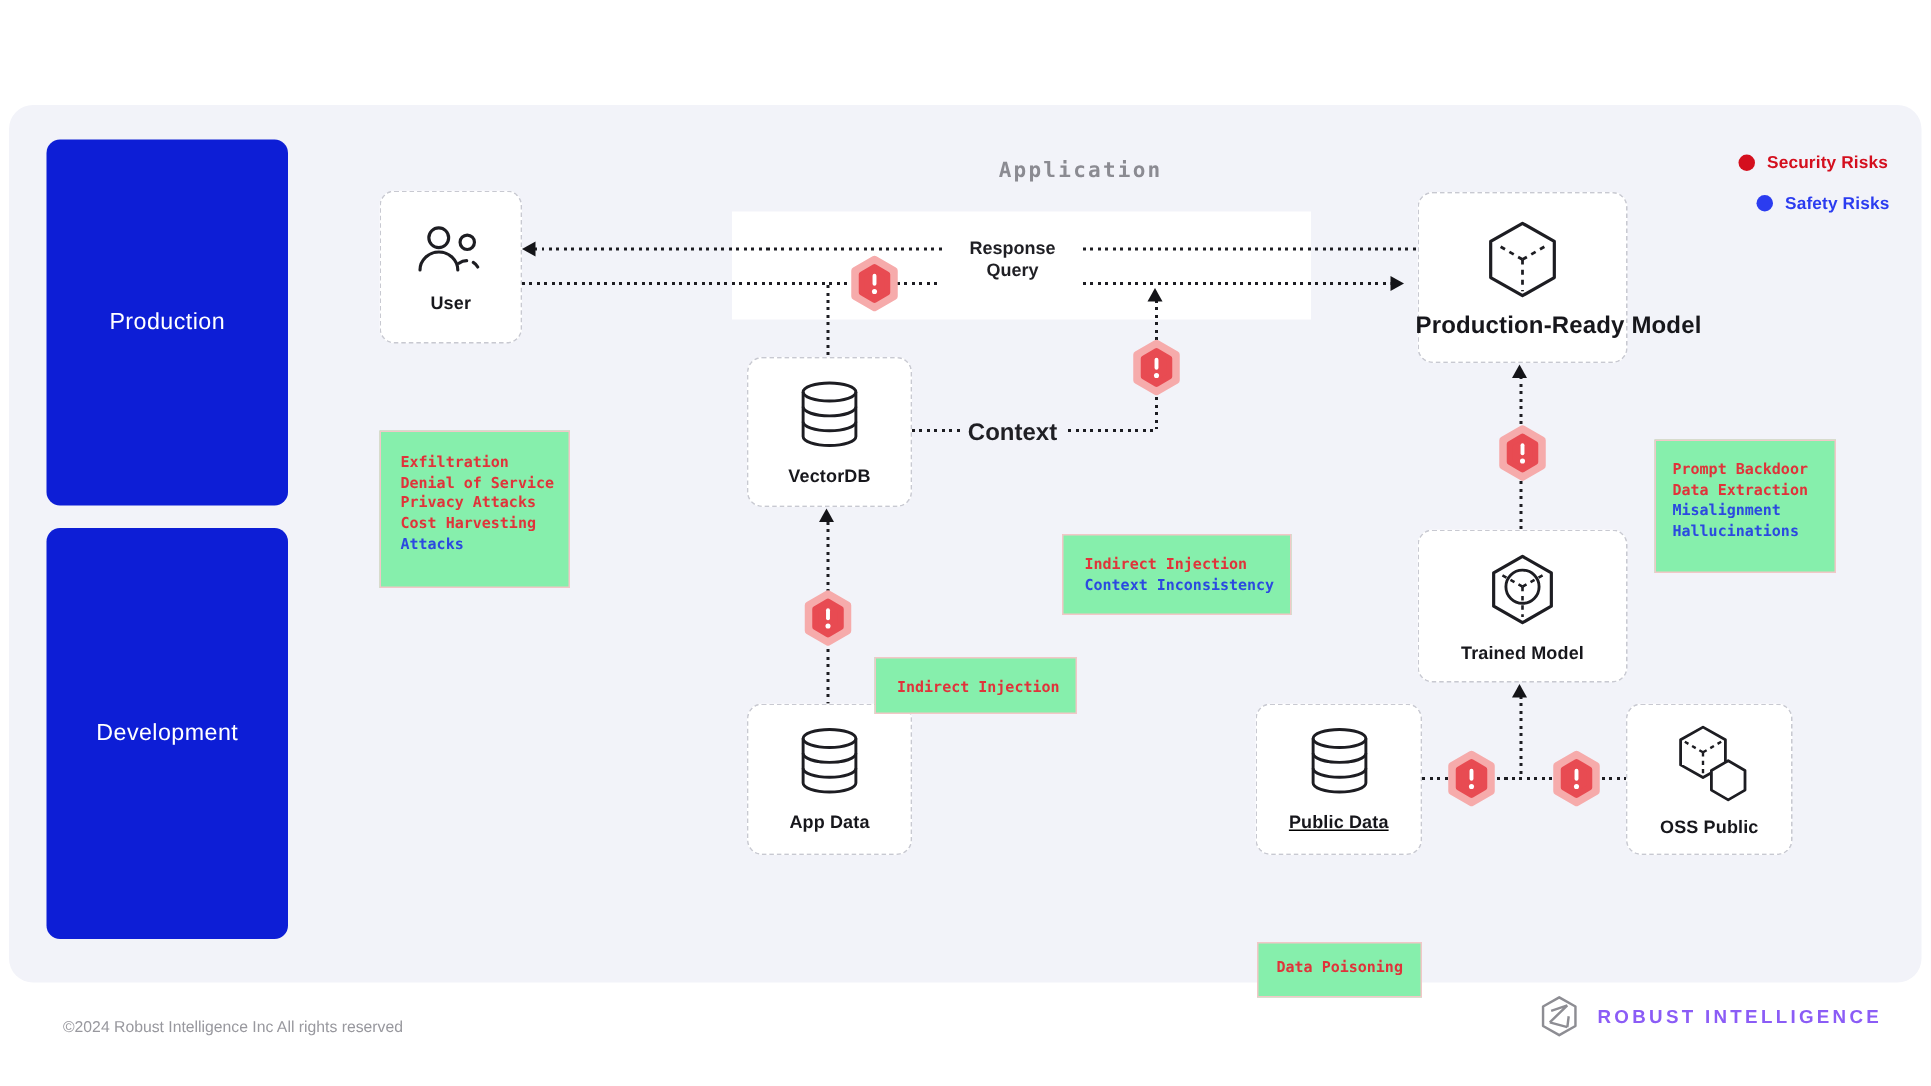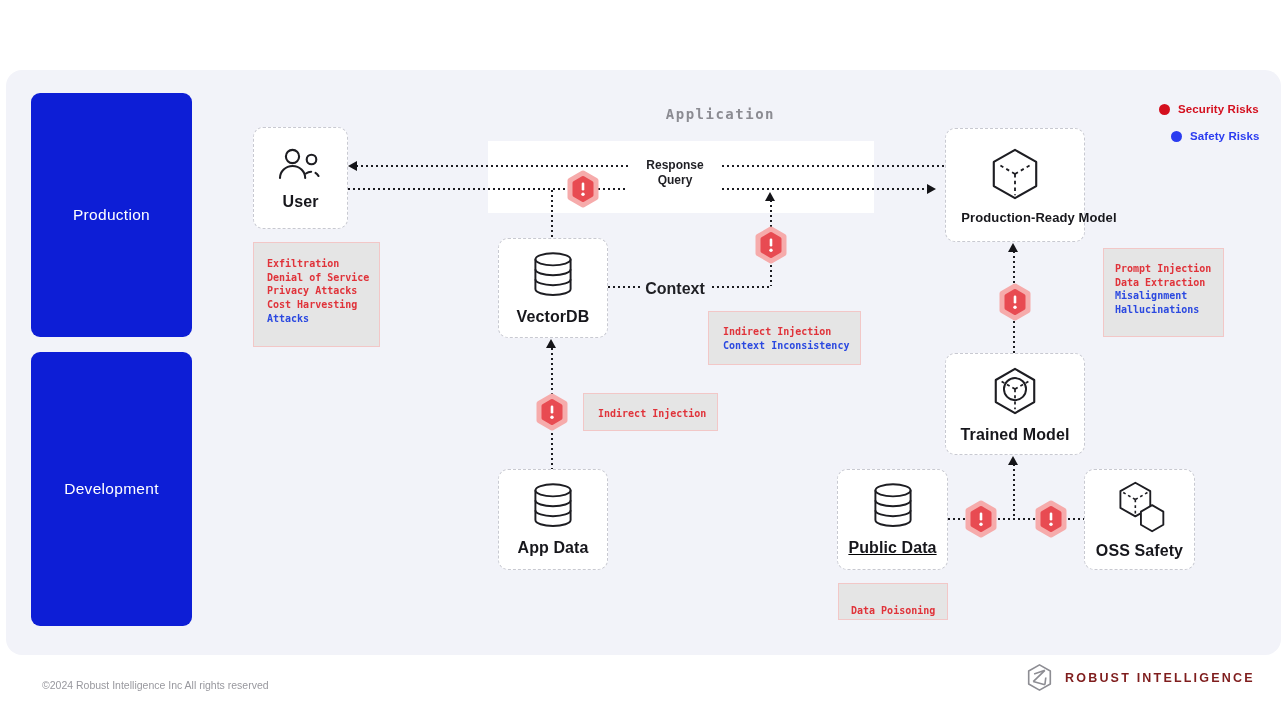--- a/index.html
+++ b/index.html
@@ -12,69 +12,69 @@
 
   .lane { position:absolute; left:31px; width:161px; background:#0d1ed6; border-radius:9px;
           display:flex; align-items:center; justify-content:center; }
   .lane-label { color:#ffffff; font-size:15.5px; font-weight:500; letter-spacing:.3px; }
   #lane-production { top:93px; height:244px; }
   #lane-development { top:352px; height:274px; }
 
   .app-title { position:absolute; left:575px; top:106px; width:200px; text-align:right;
                font-family:"DejaVu Sans Mono", monospace; font-size:14px; font-weight:bold;
                color:#8b8b92; letter-spacing:1.5px; }
-  .legend-row { position:absolute; display:flex; align-items:center; gap:8px; }
+  .legend-row { position:absolute; display:flex; gap:8px; }
   .legend-dot { width:11px; height:11px; border-radius:50%; }
   .legend-text { font-size:11.5px; font-weight:bold; letter-spacing:.1px; }
 
   .band { position:absolute; left:488px; top:141px; width:386px; height:72px; background:#ffffff; }
 
   .node { position:absolute; background:#ffffff; border:1.5px dashed #c8c9d1; border-radius:10px;
           display:flex; flex-direction:column; align-items:center; justify-content:center; gap:7px; }
-  .node-label { font-size:16px; font-weight:600; color:#17171c; letter-spacing:.1px; white-space:nowrap; }
+  .node-label { font-size:12px; font-weight:600; color:#17171c; letter-spacing:.1px; white-space:nowrap; }
   #node-user { left:253px; top:127px; width:95px; height:102px; }
   #node-vectordb { left:498px; top:238px; width:110px; height:100px; }
   #node-appdata { left:498px; top:469px; width:110px; height:101px; }
   #node-prm { left:945px; top:128px; width:140px; height:114px; }
-  #node-prm .node-label { font-size:13px;margin-left:48px; }
+  #node-prm .node-label { font-size:16px;margin-left:48px; }
   #node-trained { left:945px; top:353px; width:140px; height:102px; }
   #node-publicdata { left:837px; top:469px; width:111px; height:101px;text-decoration:underline; }
   #node-oss { left:1084px; top:469px; width:111px; height:101px; }
 
   .line-h { position:absolute; height:2px;
             background:repeating-linear-gradient(90deg,#1d1d22 0 2px,transparent 2px 5px); }
   .line-v { position:absolute; width:2px;
             background:repeating-linear-gradient(180deg,#1d1d22 0 2px,transparent 2px 5px); }
   .ah { position:absolute; width:0; height:0; }
   .ah-left  { border-top:5px solid transparent; border-bottom:5px solid transparent; border-right:9px solid #141418; }
   .ah-right { border-top:5px solid transparent; border-bottom:5px solid transparent; border-left:9px solid #141418; }
   .ah-up    { border-left:5px solid transparent; border-right:5px solid transparent; border-bottom:9px solid #141418; }
 
   .rq-label { position:absolute; left:628px; top:158px; width:94px; text-align:center;
               font-size:12px; font-weight:600; color:#1f1f24; line-height:15px; }
   .ctx-label { position:absolute; left:638px; top:280px; width:74px; text-align:center;
                font-size:16px; font-weight:600; color:#1f1f24; }
 
   .warn { position:absolute; width:38px; height:40px; }
 
-  .risk-box { position:absolute; background:#e5e5e5; border:1px solid #f2c7c7;
+  .risk-box { position:absolute; background:#86efac; border:1px solid #f2c7c7;
               font-family:"DejaVu Sans Mono", monospace; font-size:10px; font-weight:bold;
-              line-height:13.7px; }
+              line-height:13.7px;margin-top:45px; }
   .risk-box .sec { color:#e0333a; }
   .risk-box .saf { color:#2b49e0; }
   #risks-user { left:253px; top:242px; width:127px; height:105px; padding:14px 0 0 13px; }
   #risks-context { left:708px; top:311px; width:153px; height:54px; padding:13px 0 0 14px; }
   #risks-appdata { left:583px; top:393px; width:135px; height:38px; padding:13px 0 0 14px; }
   #risks-model { left:1103px; top:248px; width:121px; height:89px; padding:13px 0 0 11px; }
-  #risks-publicdata { left:838px; top:583px; width:110px; height:37px; padding:20px 0 0 12px; text-align:left; }
+  #risks-publicdata { left:838px; top:583px; width:110px; height:37px; padding:10px 0 0 12px; text-align:left; }
   #risks-oss { left:1085px; top:583px; width:111px; height:37px; padding:12px 0 0 13px; }
 
   .footer-copy { position:absolute; left:42px; top:679px; font-size:10.5px; color:#98989e; }
   .brand { position:absolute; left:1026px; top:663px; display:flex; align-items:center; gap:12px; }
-  .brand-text { font-size:12.5px; font-weight:bold; letter-spacing:2.2px; color:#7f1d1d; }
+  .brand-text { font-size:12.5px; font-weight:bold; letter-spacing:2.2px; color:#8b5cf6; }
 
   svg { display:block; }
 </style>
 </head>
 <body>
 
 <div id="canvas">
 
   <div class="panel"></div>
 
@@ -211,21 +211,21 @@
       <g fill="none" stroke="#1d1d22" stroke-width="2" stroke-linejoin="round">
         <polygon points="25,4 41,13 41,31 25,40 9,31 9,13"></polygon>
         <g stroke-width="1.7" stroke-dasharray="3,3">
           <line x1="25" y1="22" x2="12" y2="14.5"></line>
           <line x1="25" y1="22" x2="38" y2="14.5"></line>
           <line x1="25" y1="22" x2="25" y2="38"></line>
         </g>
         <polygon points="43,28 55,35 55,49 43,56 31,49 31,35" fill="#ffffff"></polygon>
       </g>
     </svg>
-    <span class="node-label">OSS Safety</span>
+    <span class="node-label">OSS Public</span>
   </div>
 
   <svg class="warn" style="left:564px; top:169px;" viewBox="0 0 38 40">
     <polygon points="19,4 32,11.5 32,28.5 19,36 6,28.5 6,11.5" fill="#f6abab" stroke="#f6abab" stroke-width="5" stroke-linejoin="round"></polygon>
     <polygon points="19,9 27.5,14 27.5,26 19,31 10.5,26 10.5,14" fill="#e84b52" stroke="#e84b52" stroke-width="4" stroke-linejoin="round"></polygon>
     <rect x="17.7" y="13.5" width="2.6" height="8" rx="1.3" fill="#ffffff"></rect>
     <circle cx="19" cy="25.3" r="1.7" fill="#ffffff"></circle>
   </svg>
 
   <svg class="warn" style="left:752px; top:225px;" viewBox="0 0 38 40">
@@ -274,21 +274,21 @@
   <div class="risk-box" id="risks-context">
     <div class="sec">Indirect Injection</div>
     <div class="saf">Context Inconsistency</div>
   </div>
 
   <div class="risk-box" id="risks-appdata">
     <div class="sec">Indirect Injection</div>
   </div>
 
   <div class="risk-box" id="risks-model">
-    <div class="sec">Prompt Injection</div>
+    <div class="sec">Prompt Backdoor</div>
     <div class="sec">Data Extraction</div>
     <div class="saf">Misalignment</div>
     <div class="saf">Hallucinations</div>
   </div>
 
   <div class="risk-box" id="risks-publicdata">
     <div class="sec">Data Poisoning</div>
   </div>
 
 

